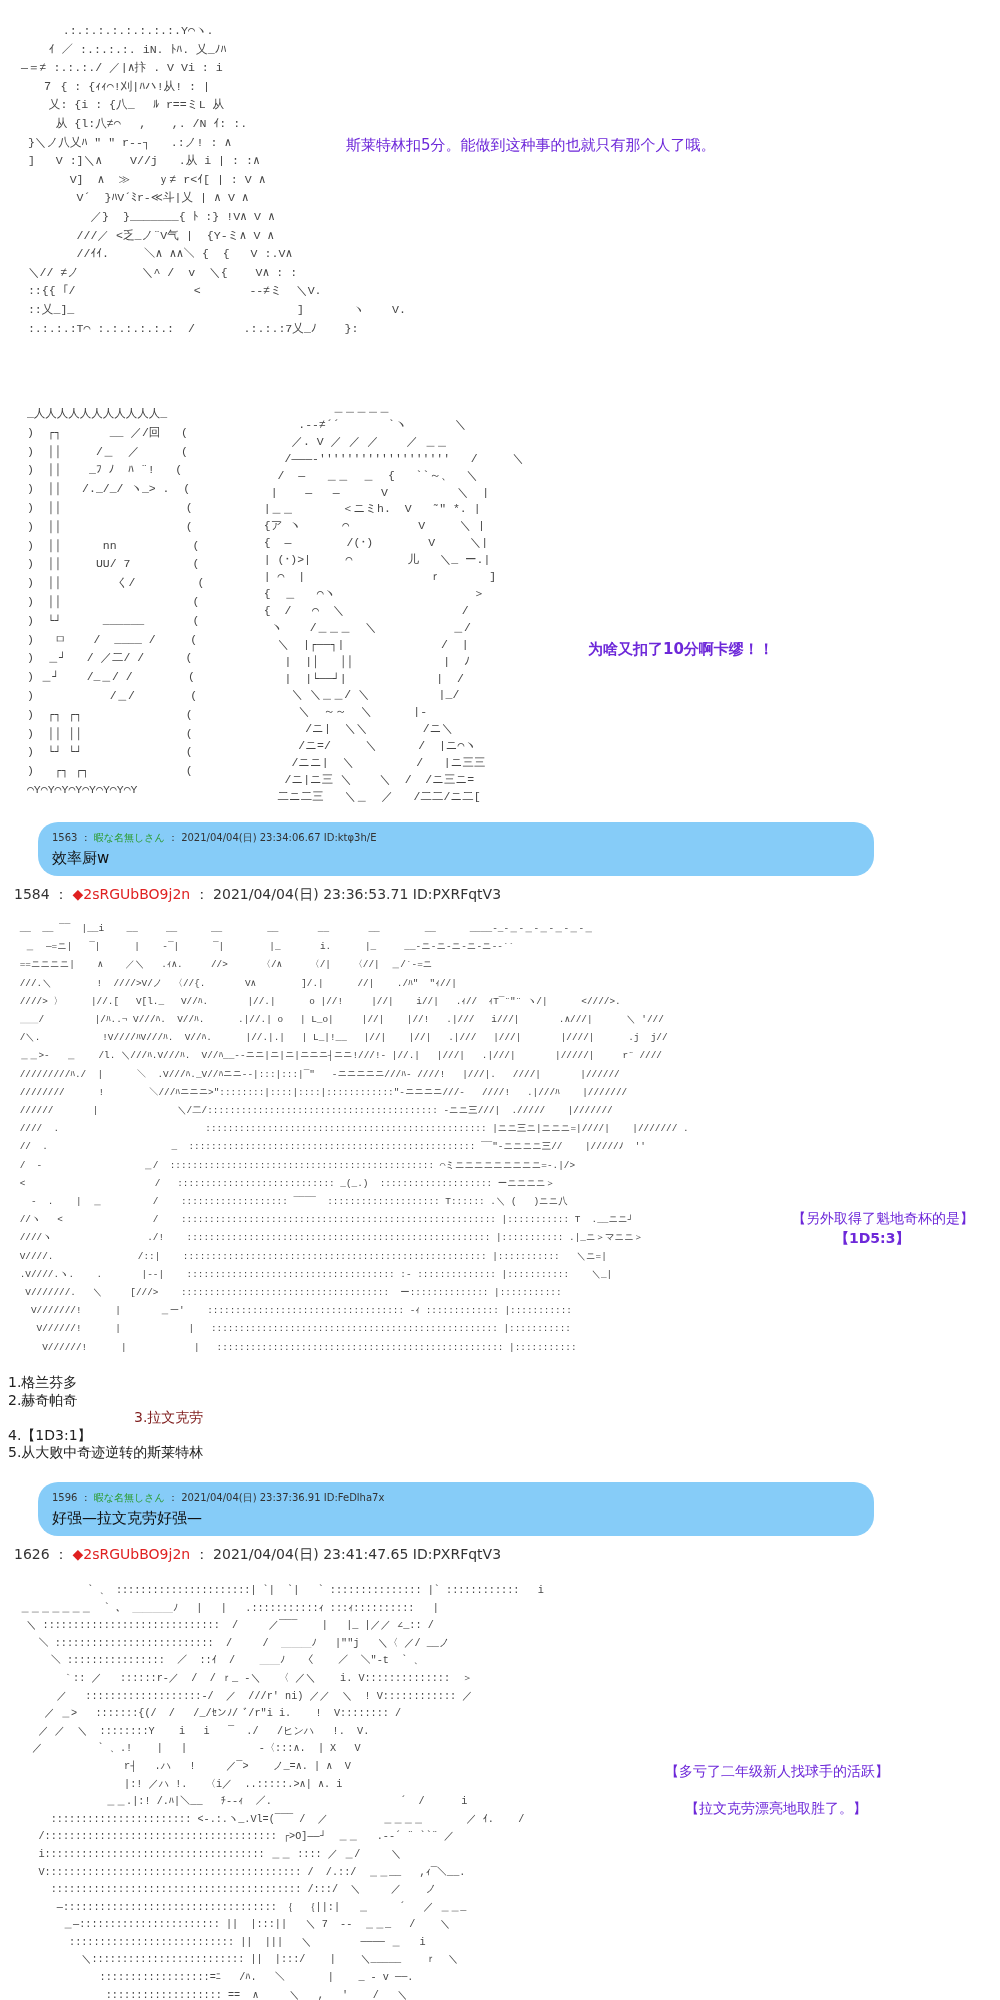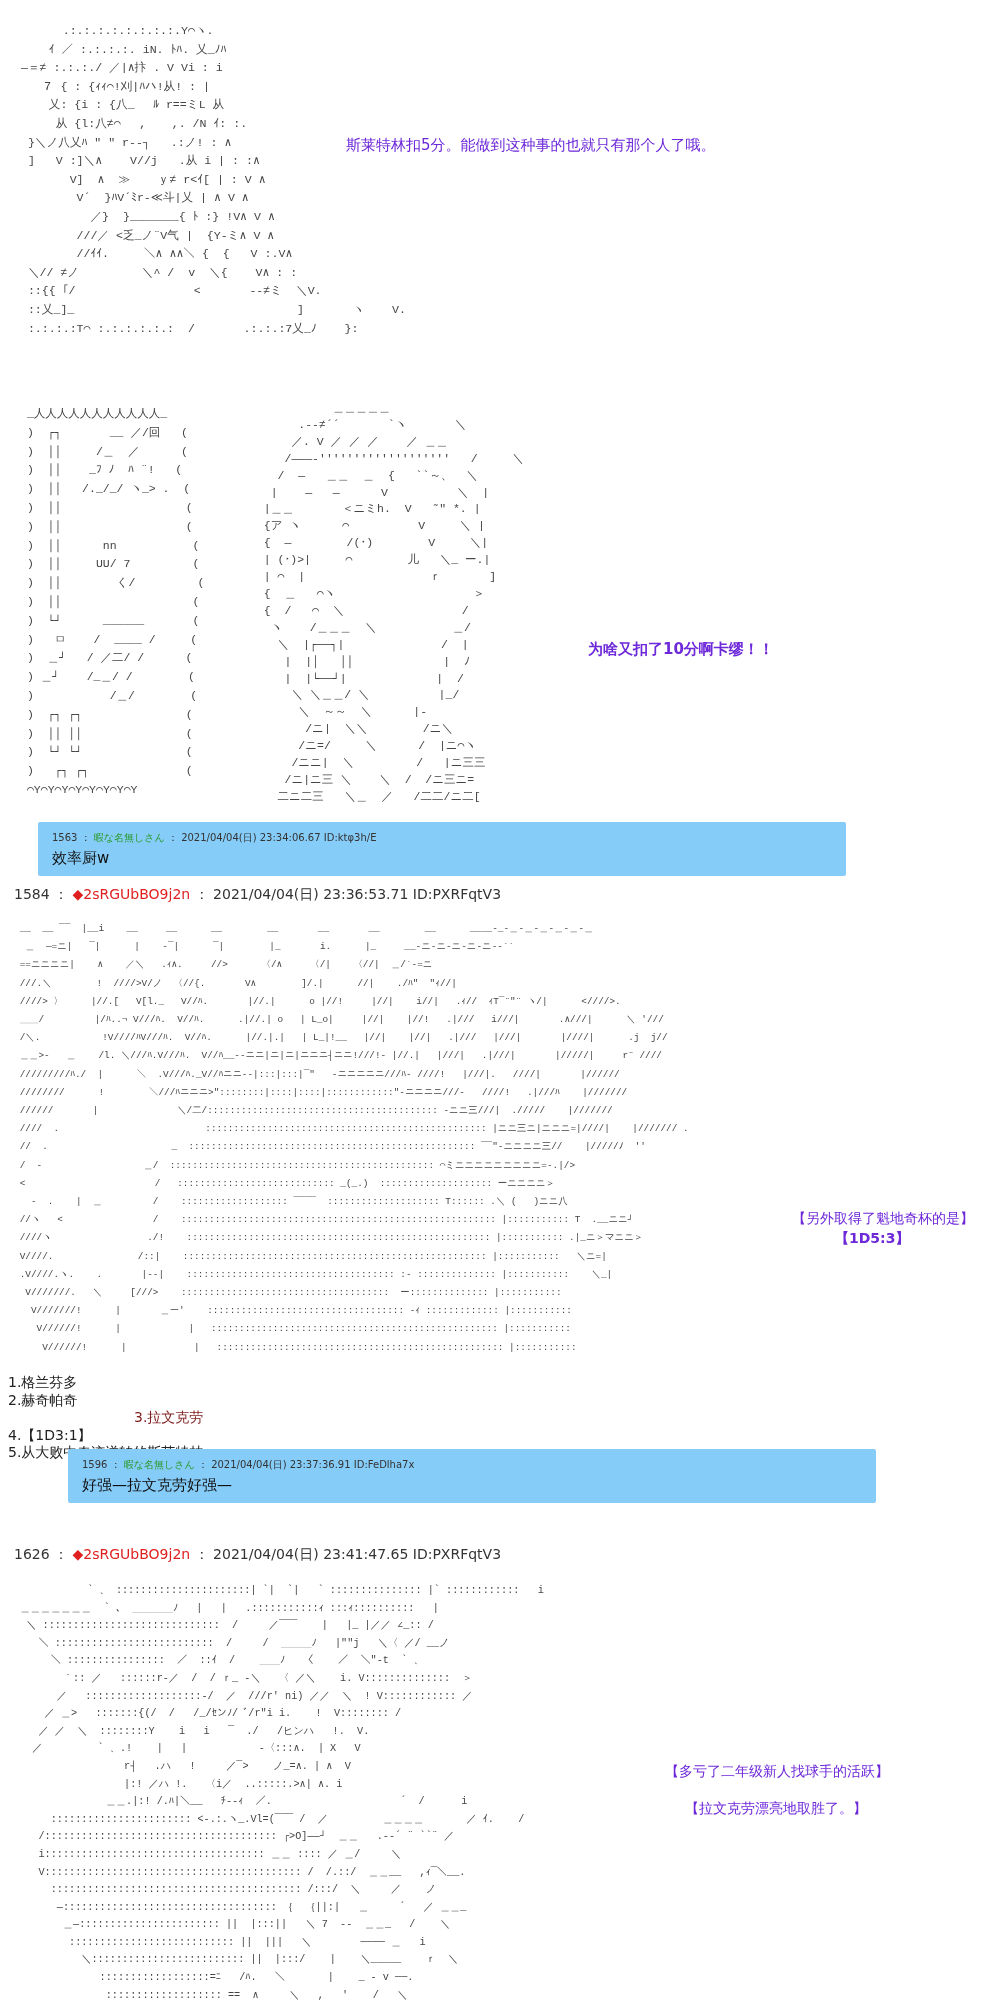--- a/index.html
+++ b/index.html
@@ -1,19 +1,19 @@
 <!DOCTYPE html>
 <html><head>
 <meta charset="utf-8">
 <style>
   html,body{margin:0;padding:0;background:#ffffff;}
   body{width:1000px;height:2000px;position:relative;overflow:hidden;font-family:"DejaVu Sans","Liberation Sans",sans-serif;color:#222;}
   .aa{position:absolute;font-family:Liberation Mono, monospace;white-space:pre;color:#444;line-height:1.0;letter-spacing:0;}
   .cap{position:absolute;font-size:15px;color:#6d28d9;white-space:nowrap;font-family:"DejaVu Sans","Liberation Sans",sans-serif;}
-  .bubble{position:absolute;left:38px;width:808px;height:54px;background:#86ccf8;border-radius:2px;}
+  .bubble{position:absolute;left:38px;width:808px;height:54px;background:#86ccf8;border-radius:20px;padding-left:28px;}
   .bubble .meta{position:absolute;left:14px;top:9px;font-size:10px;color:#333;white-space:nowrap;}
   .bubble .meta .name{color:#2a9a2a;}
   .bubble .body{position:absolute;left:14px;top:27px;font-size:15px;color:#111;white-space:nowrap;}
   .posthdr{position:absolute;left:14px;font-size:14px;color:#333;white-space:nowrap;}
   .posthdr .diamond{color:#e02020;}
   .posthdr .trip{color:#e02020;}
   .list{position:absolute;left:8px;font-size:14px;line-height:17.5px;color:#222;}
   .list .red{color:#7f1d1d;text-align:right;}
 </style>
 </head>
@@ -134,21 +134,21 @@
 <div class="cap" style="left:835px;top:1230px;font-size:14px;font-weight:bold;">【1D5:3】</div>
 
 <div class="list" style="top:1374px;">
   <div>1.格兰芬多</div>
   <div>2.赫奇帕奇</div>
   <div class="red">3.拉文克劳</div>
   <div>4.【1D3:1】</div>
   <div>5.从大败中奇迹逆转的斯莱特林</div>
 </div>
 
-<div class="bubble" style="top:1449px;margin-left:30px;">
+<div class="bubble" style="top:1482px;">
   <div class="meta">
     <span>1596</span>
     <span>：</span>
     <span class="name">暇な名無しさん</span>
     <span>：</span>
     <span>2021/04/04(日) 23:37:36.91</span>
     <span>ID:FeDlha7x</span>
   </div>
   <div class="body">好强—拉文克劳好强—</div>
 </div>

